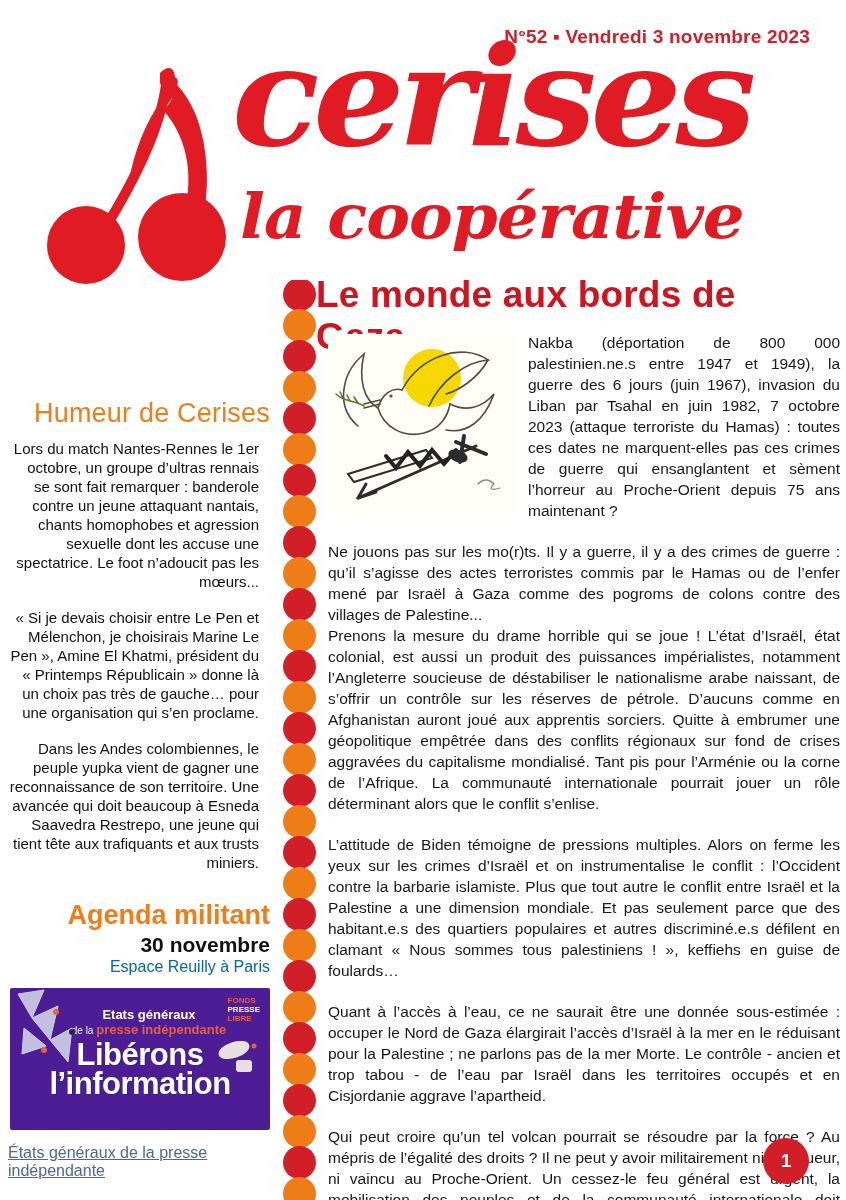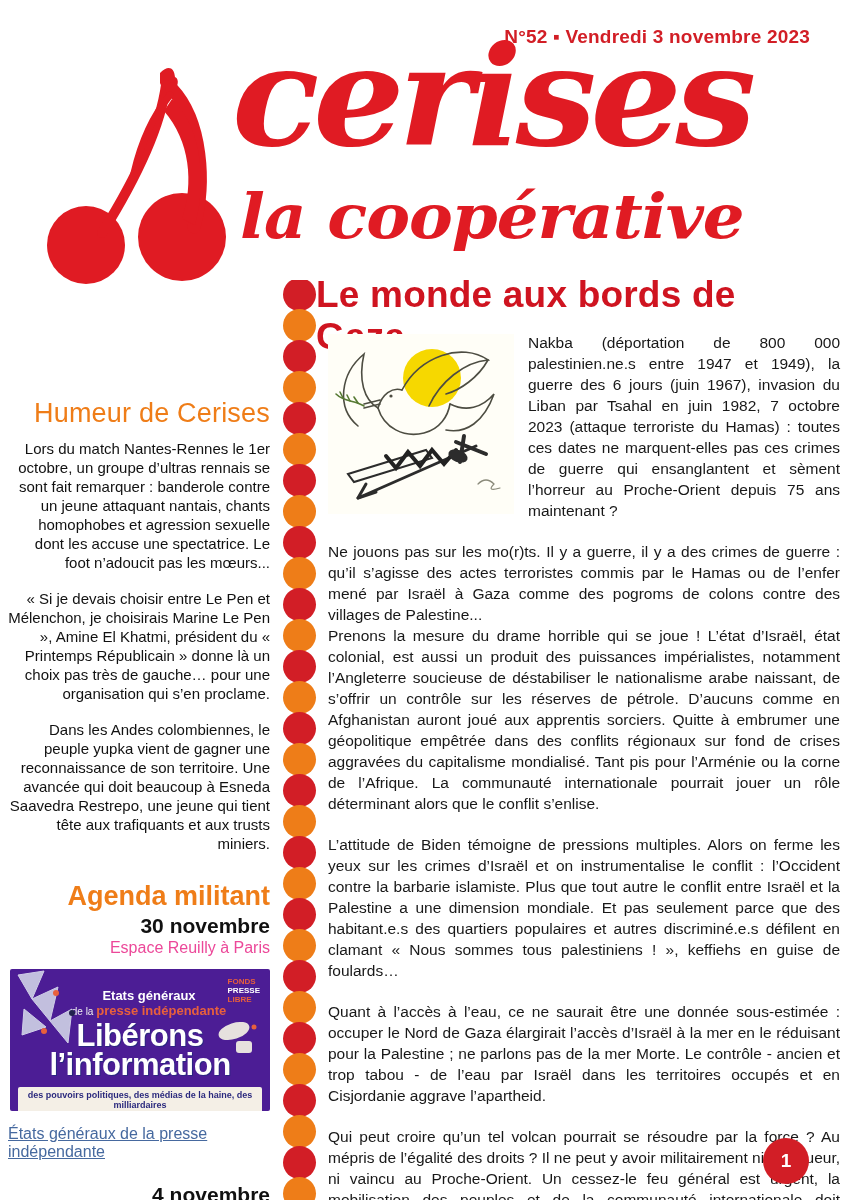--- a/index.html
+++ b/index.html
@@ -32,24 +32,24 @@
     color:#cf1420;font-size:37px;font-weight:bold;letter-spacing:.2px;
   }
   
   .dot-rail{position:absolute;left:283px;top:280px;width:34px;height:920px;overflow:hidden;}
   .dot-rail span{display:block;width:33px;height:33px;border-radius:50%;margin-top:-2px;}
   
   .sidebar{position:absolute;left:8px;top:398px;width:262px;text-align:right;}
   .side-heading{
     color:#ef7d18;font-size:27px;font-weight:normal;margin:0 0 10px 0;letter-spacing:.2px;
   }
-  .side-par{font-size:15px;line-height:19px;margin:0 0 17px 0;color:#111;}
+  .side-par{font-size:15px;line-height:19px;margin:0 11px 17px 0;color:#111;}
   .agenda-heading{color:#ef7d18;font-size:27px;font-weight:bold;margin:28px 0 2px 0;}
   .event-date{font-size:21px;font-weight:bold;color:#111;margin:2px 0 1px 0;}
-  .event-venue{font-size:16px;color:#ec4899;margin:0 0 2px 0;}
+  .event-venue{font-size:16px;color:#0369a1;margin:0 0 2px 0;}
   .event-link{font-size:16px;color:#46699f;text-decoration:underline;display:block;margin:2px 0;}
   .poster{
     position:relative;width:260px;height:142px;margin:12px 0 14px 2px;
     background:#4c1d95;border-radius:2px;overflow:hidden;text-align:center;
   }
   .poster-brand{
     position:absolute;top:8px;right:10px;text-align:left;
     font-size:8px;font-weight:bold;line-height:1.15;color:#fff;
   }
   .poster-brand .alt{color:#e85f3c;}
@@ -168,21 +168,20 @@
       <span class="alt">LIBRE</span>
     </div>
     <div class="poster-kicker">
       <span>Etats généraux</span><br>
       <span class="pre">de la </span><span class="main2">presse indépendante</span>
     </div>
     <div class="poster-title">
       <span>Libérons</span><br>
       <span>l’information</span>
     </div>
-    <div class="poster-strap">des pouvoirs politiques, des médias de la haine, des milliardaires</div>
   </div>
 
   <div class="big-link">
     <a href="#" class="event-link">États généraux de la presse indépendante</a>
   </div>
 
   <div class="event-date" style="margin-top:22px;">4 novembre</div>
 
 </aside>
 

